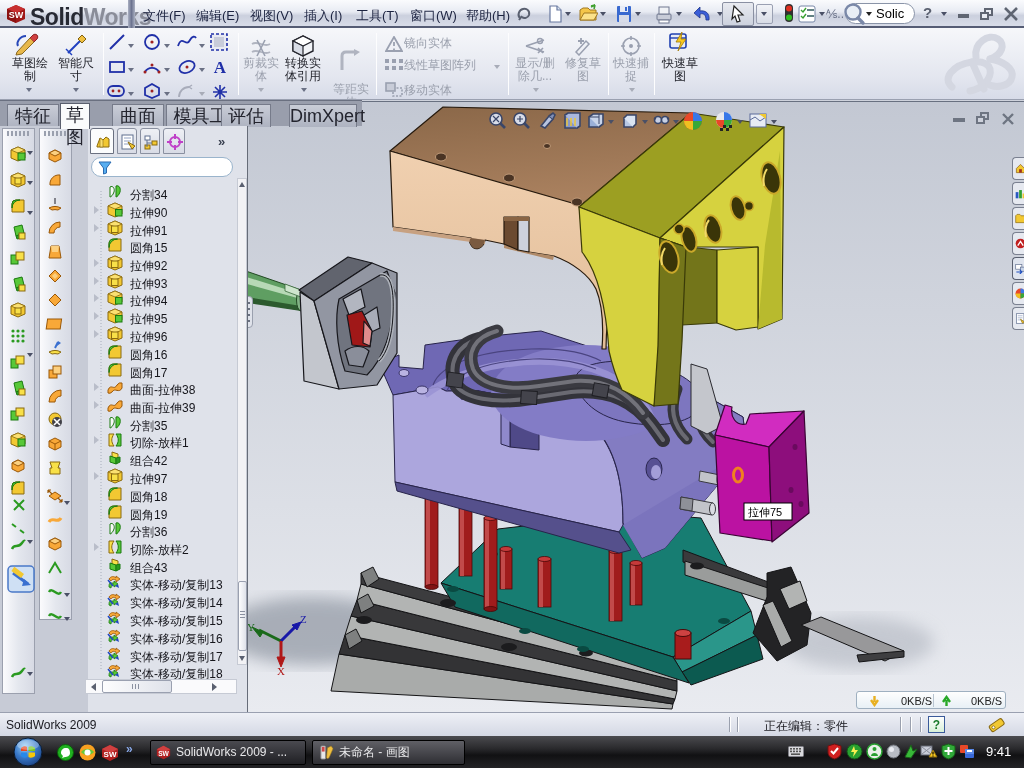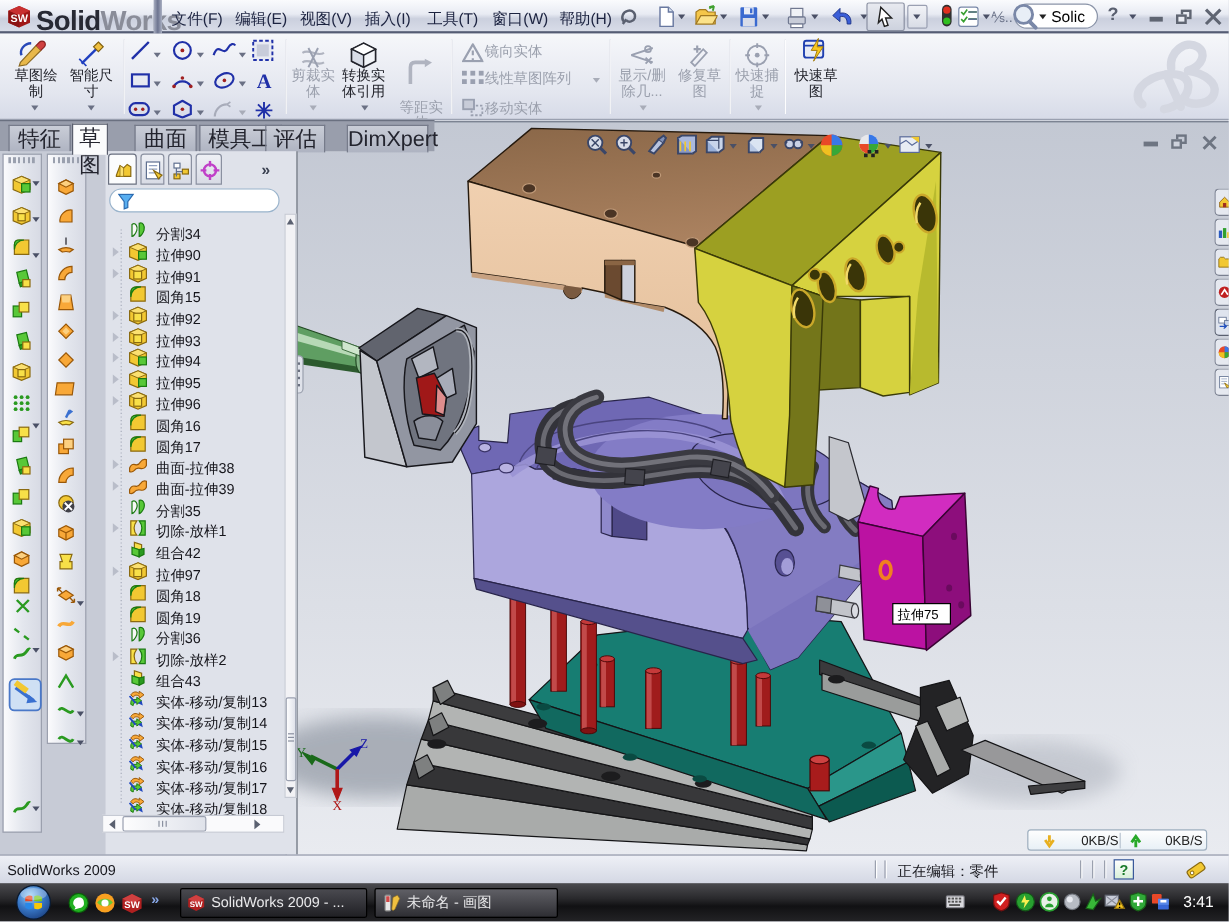--- a/index.html
+++ b/index.html
@@ -1091,21 +1091,21 @@
     <div style="position:absolute;left:76px;top:2px;width:1px;height:13px;background:#b8c4d0"></div>
     <svg style="position:absolute;left:84px;top:3px" width="11" height="12" viewBox="0 0 11 12">
         <path d="M5.5 11 V5 M2 7 L5.5 2 L9 7" stroke="#28a828" stroke-width="2.4" fill="none"></path>
       </svg>
     <div style="position:absolute;left:114px;top:3px">0KB/S</div>
   </div>
   <div id="statusbar" class="abs">
     <div style="position:absolute;left:6px;top:5px">SolidWorks 2009</div>
     <div style="position:absolute;left:729px;top:4px;width:2px;height:15px;border-left:1px solid #9aa0ae;border-right:1px solid #fff"></div>
     <div style="position:absolute;left:737px;top:4px;width:2px;height:15px;border-left:1px solid #9aa0ae;border-right:1px solid #fff"></div>
-    <div style="position:absolute;left:748px;top:5px">正在编辑：零件</div>
+    <div style="position:absolute;left:764px;top:5px">正在编辑：零件</div>
     <div style="position:absolute;left:900px;top:4px;width:2px;height:15px;border-left:1px solid #9aa0ae;border-right:1px solid #fff"></div>
     <div style="position:absolute;left:910px;top:4px;width:2px;height:15px;border-left:1px solid #9aa0ae;border-right:1px solid #fff"></div>
     <div style="position:absolute;left:920px;top:4px;width:2px;height:15px;border-left:1px solid #9aa0ae;border-right:1px solid #fff"></div>
     <div style="position:absolute;left:928px;top:3px;width:17px;height:17px;background:linear-gradient(#fefefe,#d8f0d8);border:1px solid #3a5a9a;text-align:center;line-height:16px;font-size:12px;color:#1a7a2a;font-weight:bold">?</div>
     <svg style="position:absolute;left:986px;top:3px" width="20" height="18" viewBox="0 0 20 18">
         <g transform="rotate(-35 10 9)">
           <rect x="3" y="6" width="15" height="7" rx="2" fill="#f2c832" stroke="#8a6a10"></rect>
           <circle cx="6.5" cy="9.5" r="1.5" fill="#fff" stroke="#8a6a10" stroke-width="0.8"></circle>
         </g>
       </svg>
@@ -1201,15 +1201,15 @@
     <svg style="position:absolute;left:940px;top:7px" width="17" height="17" viewBox="0 0 17 17">
         <path d="M8.5 1 L15 3 V9 C15 13 12 15 8.5 16 C5 15 2 13 2 9 V3 Z" fill="#30a838" stroke="#186018"></path>
         <path d="M8.5 4 v8 M4.5 8 h8" stroke="#fff" stroke-width="2"></path>
       </svg>
     <svg style="position:absolute;left:959px;top:7px" width="17" height="17" viewBox="0 0 17 17">
         <rect x="1" y="2" width="8" height="8" rx="1" fill="#e84828"></rect>
         <rect x="6" y="6" width="9" height="9" rx="1" fill="#3868d8"></rect>
         <rect x="6" y="6" width="9" height="5" fill="#5888e8"></rect>
         <path d="M8 8 h5" stroke="#fff" stroke-width="2"></path>
       </svg>
-    <div style="position:absolute;left:986px;top:8px;color:#fff;font-size:13px">3:41</div>
+    <div style="position:absolute;left:986px;top:8px;color:#fff;font-size:13px">9:41</div>
   </div>
 </div>
 
 </body></html>

